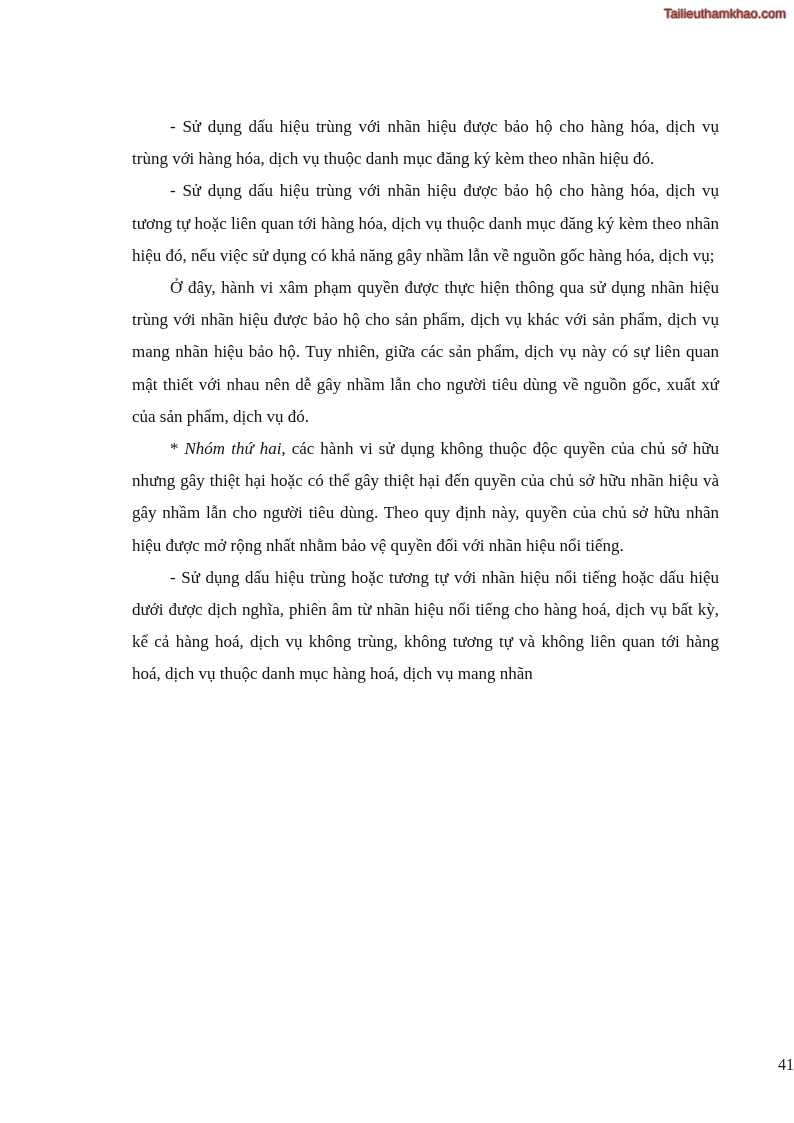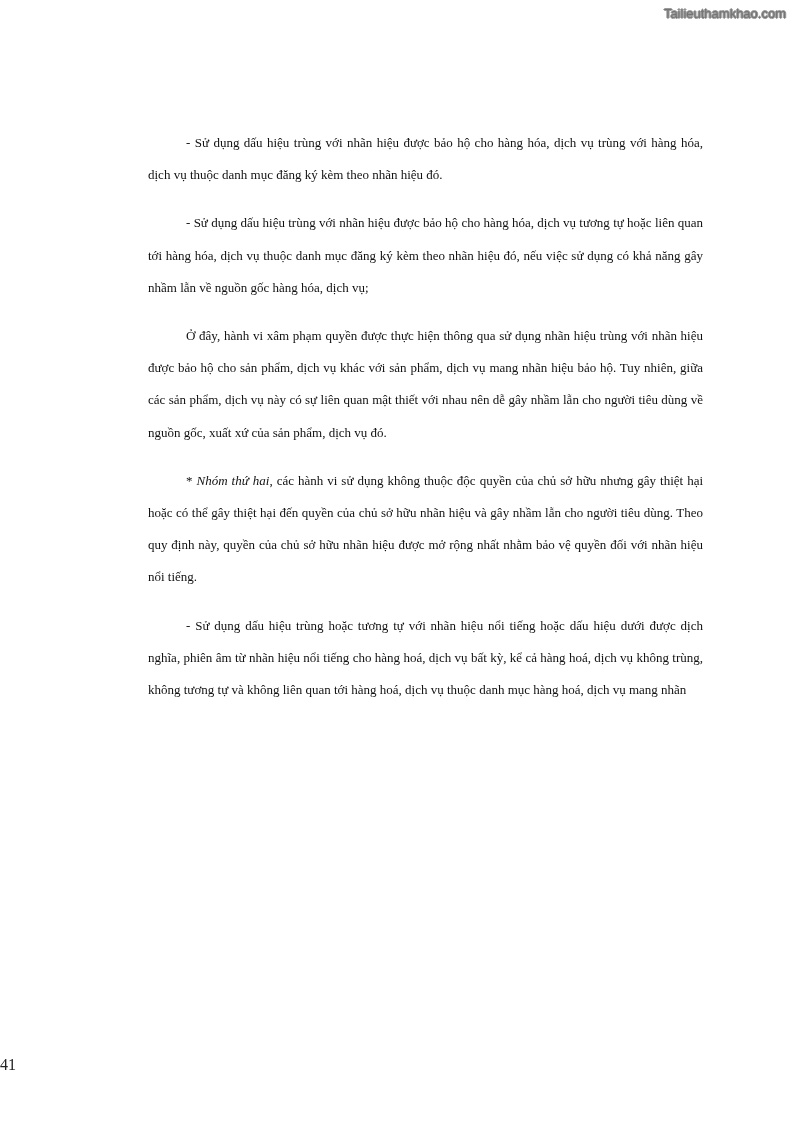--- a/index.html
+++ b/index.html
@@ -14,49 +14,49 @@
       overflow: hidden;
       font-family: "Liberation Serif", "DejaVu Serif", serif;
       color: #111111;
     }
     .watermark {
       position: absolute;
       top: 6px;
       right: 8px;
       font-family: "Liberation Sans", "DejaVu Sans", sans-serif;
       font-size: 13px;
-      color: #737373;
+      color: #b91c1c;
       letter-spacing: 0px;
       text-shadow:
         -1px 0 0 #9a9a9a,
         1px 0 0 #9a9a9a,
         0 -1px 0 #9a9a9a,
         0 1px 0 #9a9a9a;
     }
     .page-body {
       position: absolute;
       left: 132px;
       top: 111px;
       width: 587px;
     }
     .para {
-      margin: 16px;
-      font-size: 13px;
+      margin: 0;
+      font-size: 17px;
       line-height: 32.2px;
       text-align: justify;
       text-indent: 38px;
     }
     .para em {
     }
     .page-number {
       position: absolute;
       top: 1056px;
       left: 0;
       width: 794px;
-      text-align: left;
+      text-align: right;
       font-size: 16px;
       color: #222;
     }
   </style>
 </head>
 <body>
 
 <div class="watermark">Tailieuthamkhao.com</div>
 
 <div class="page-body">

